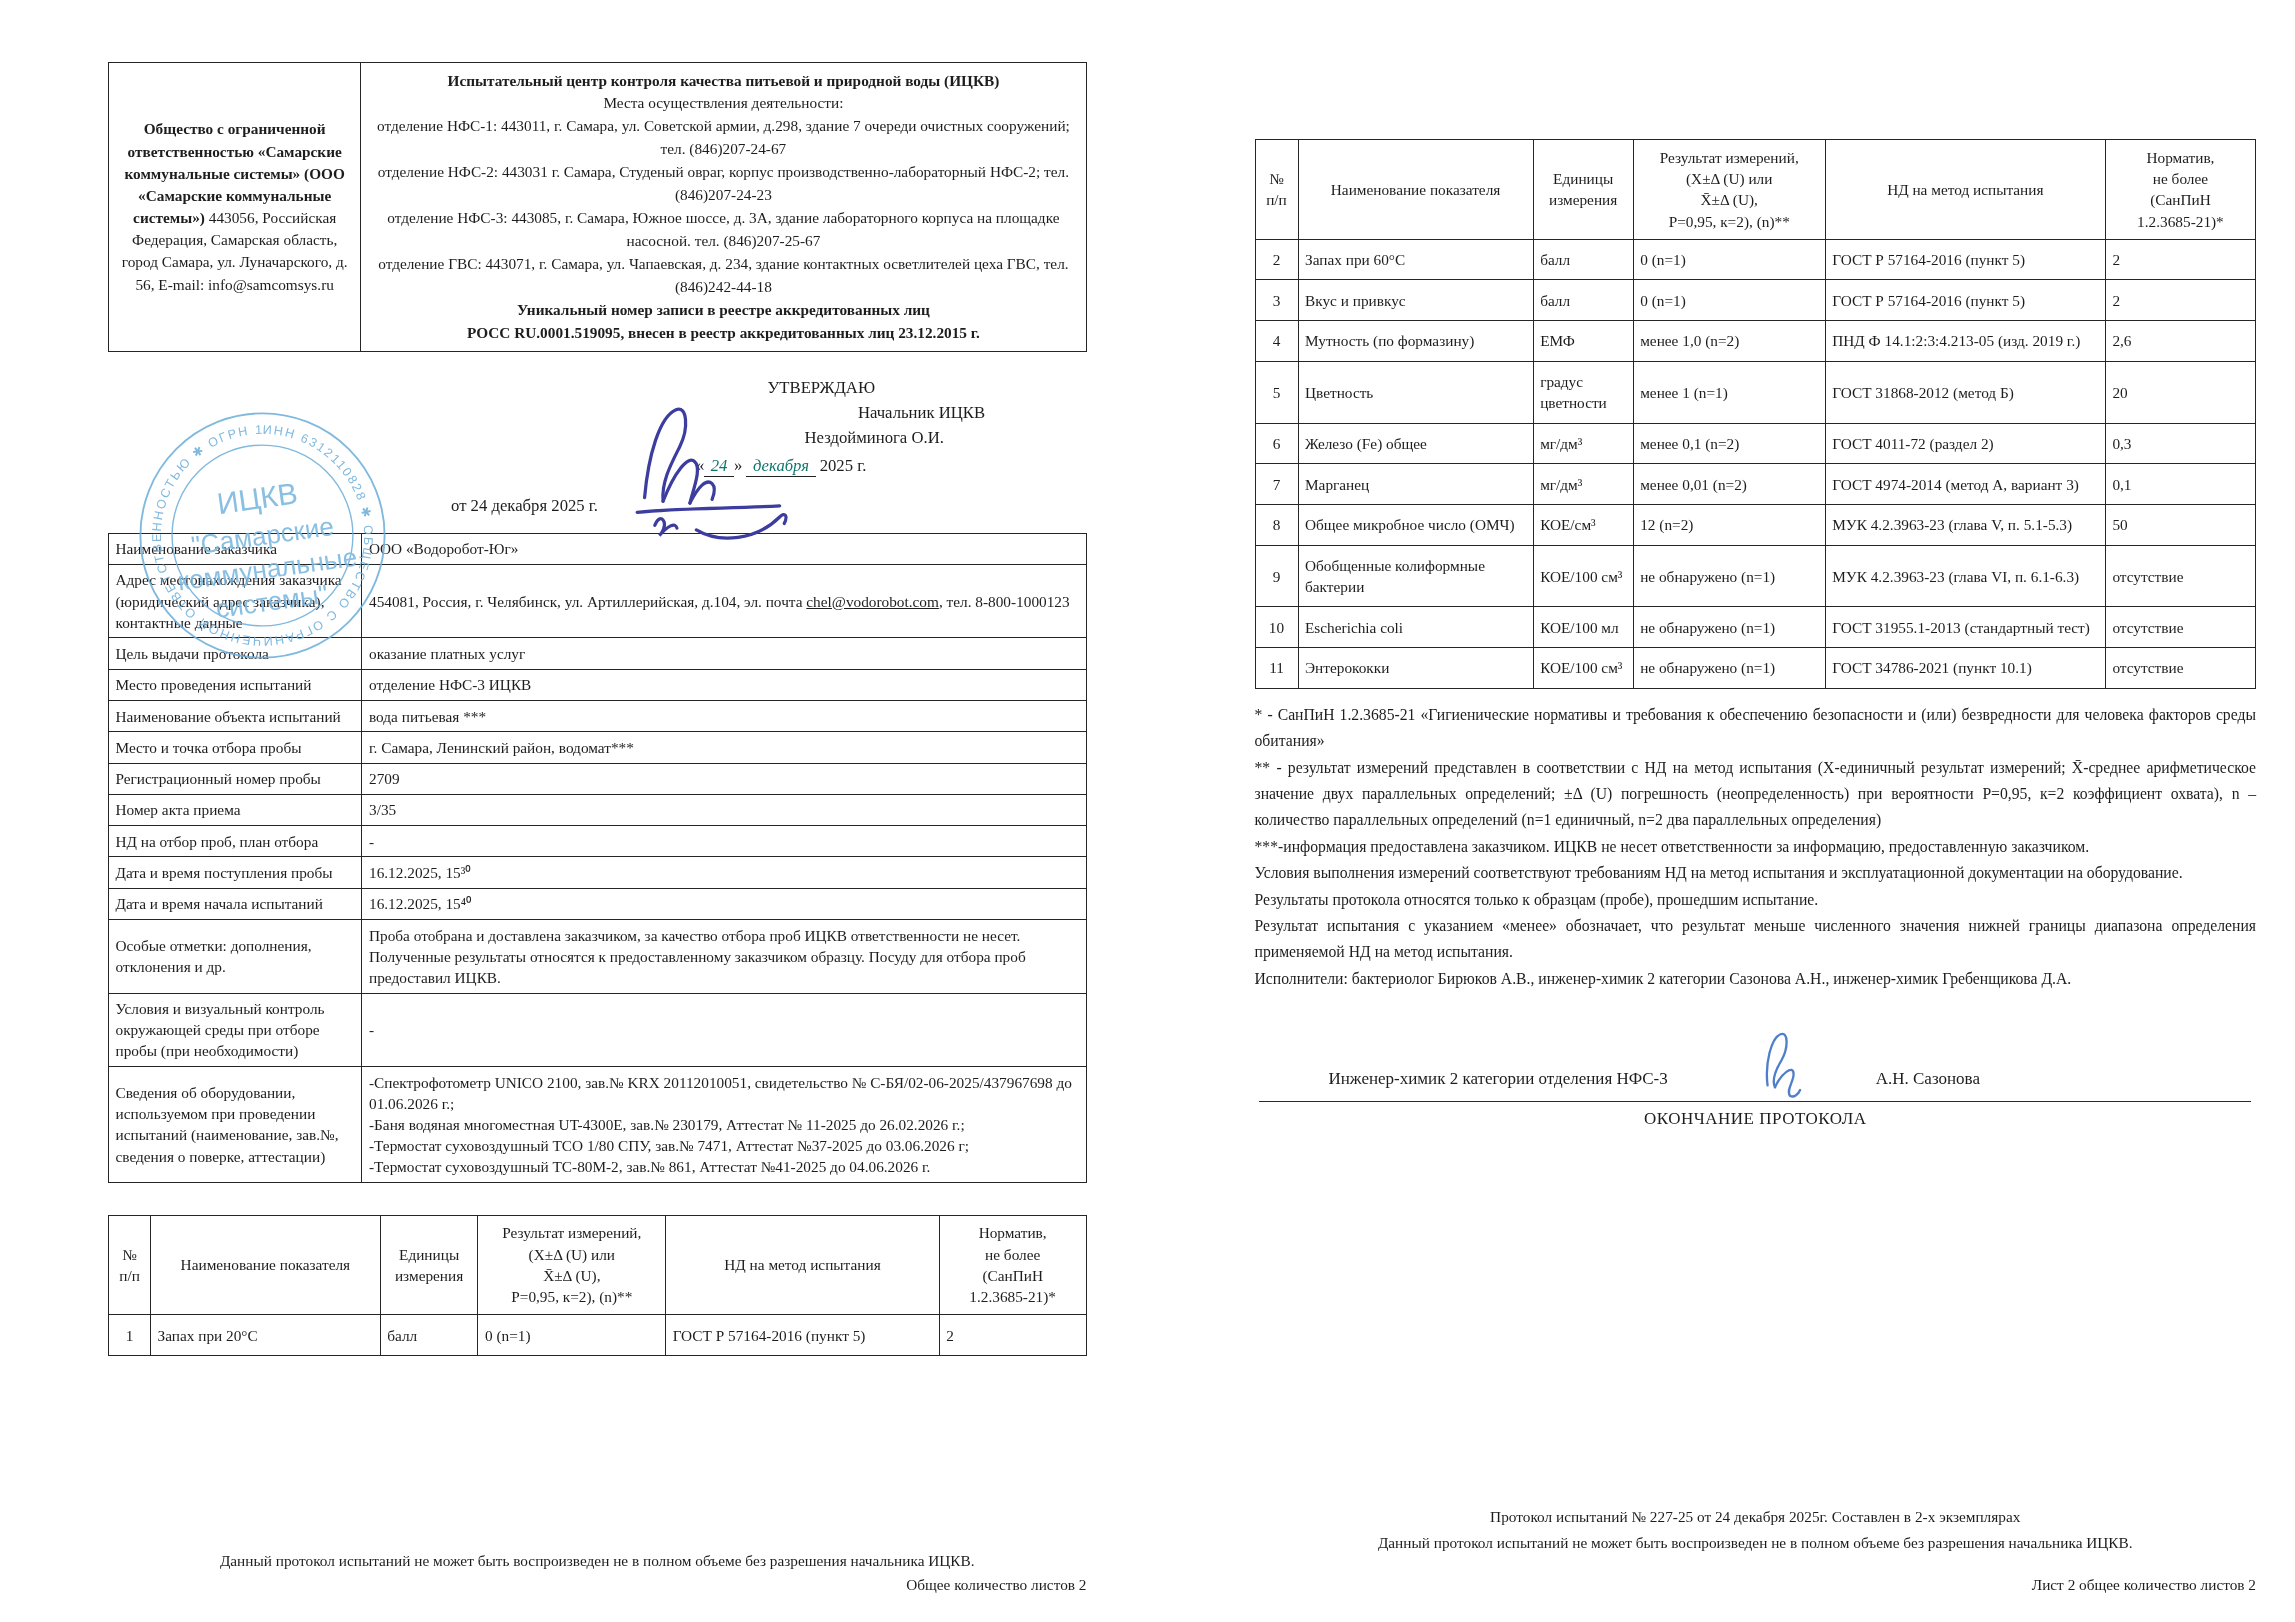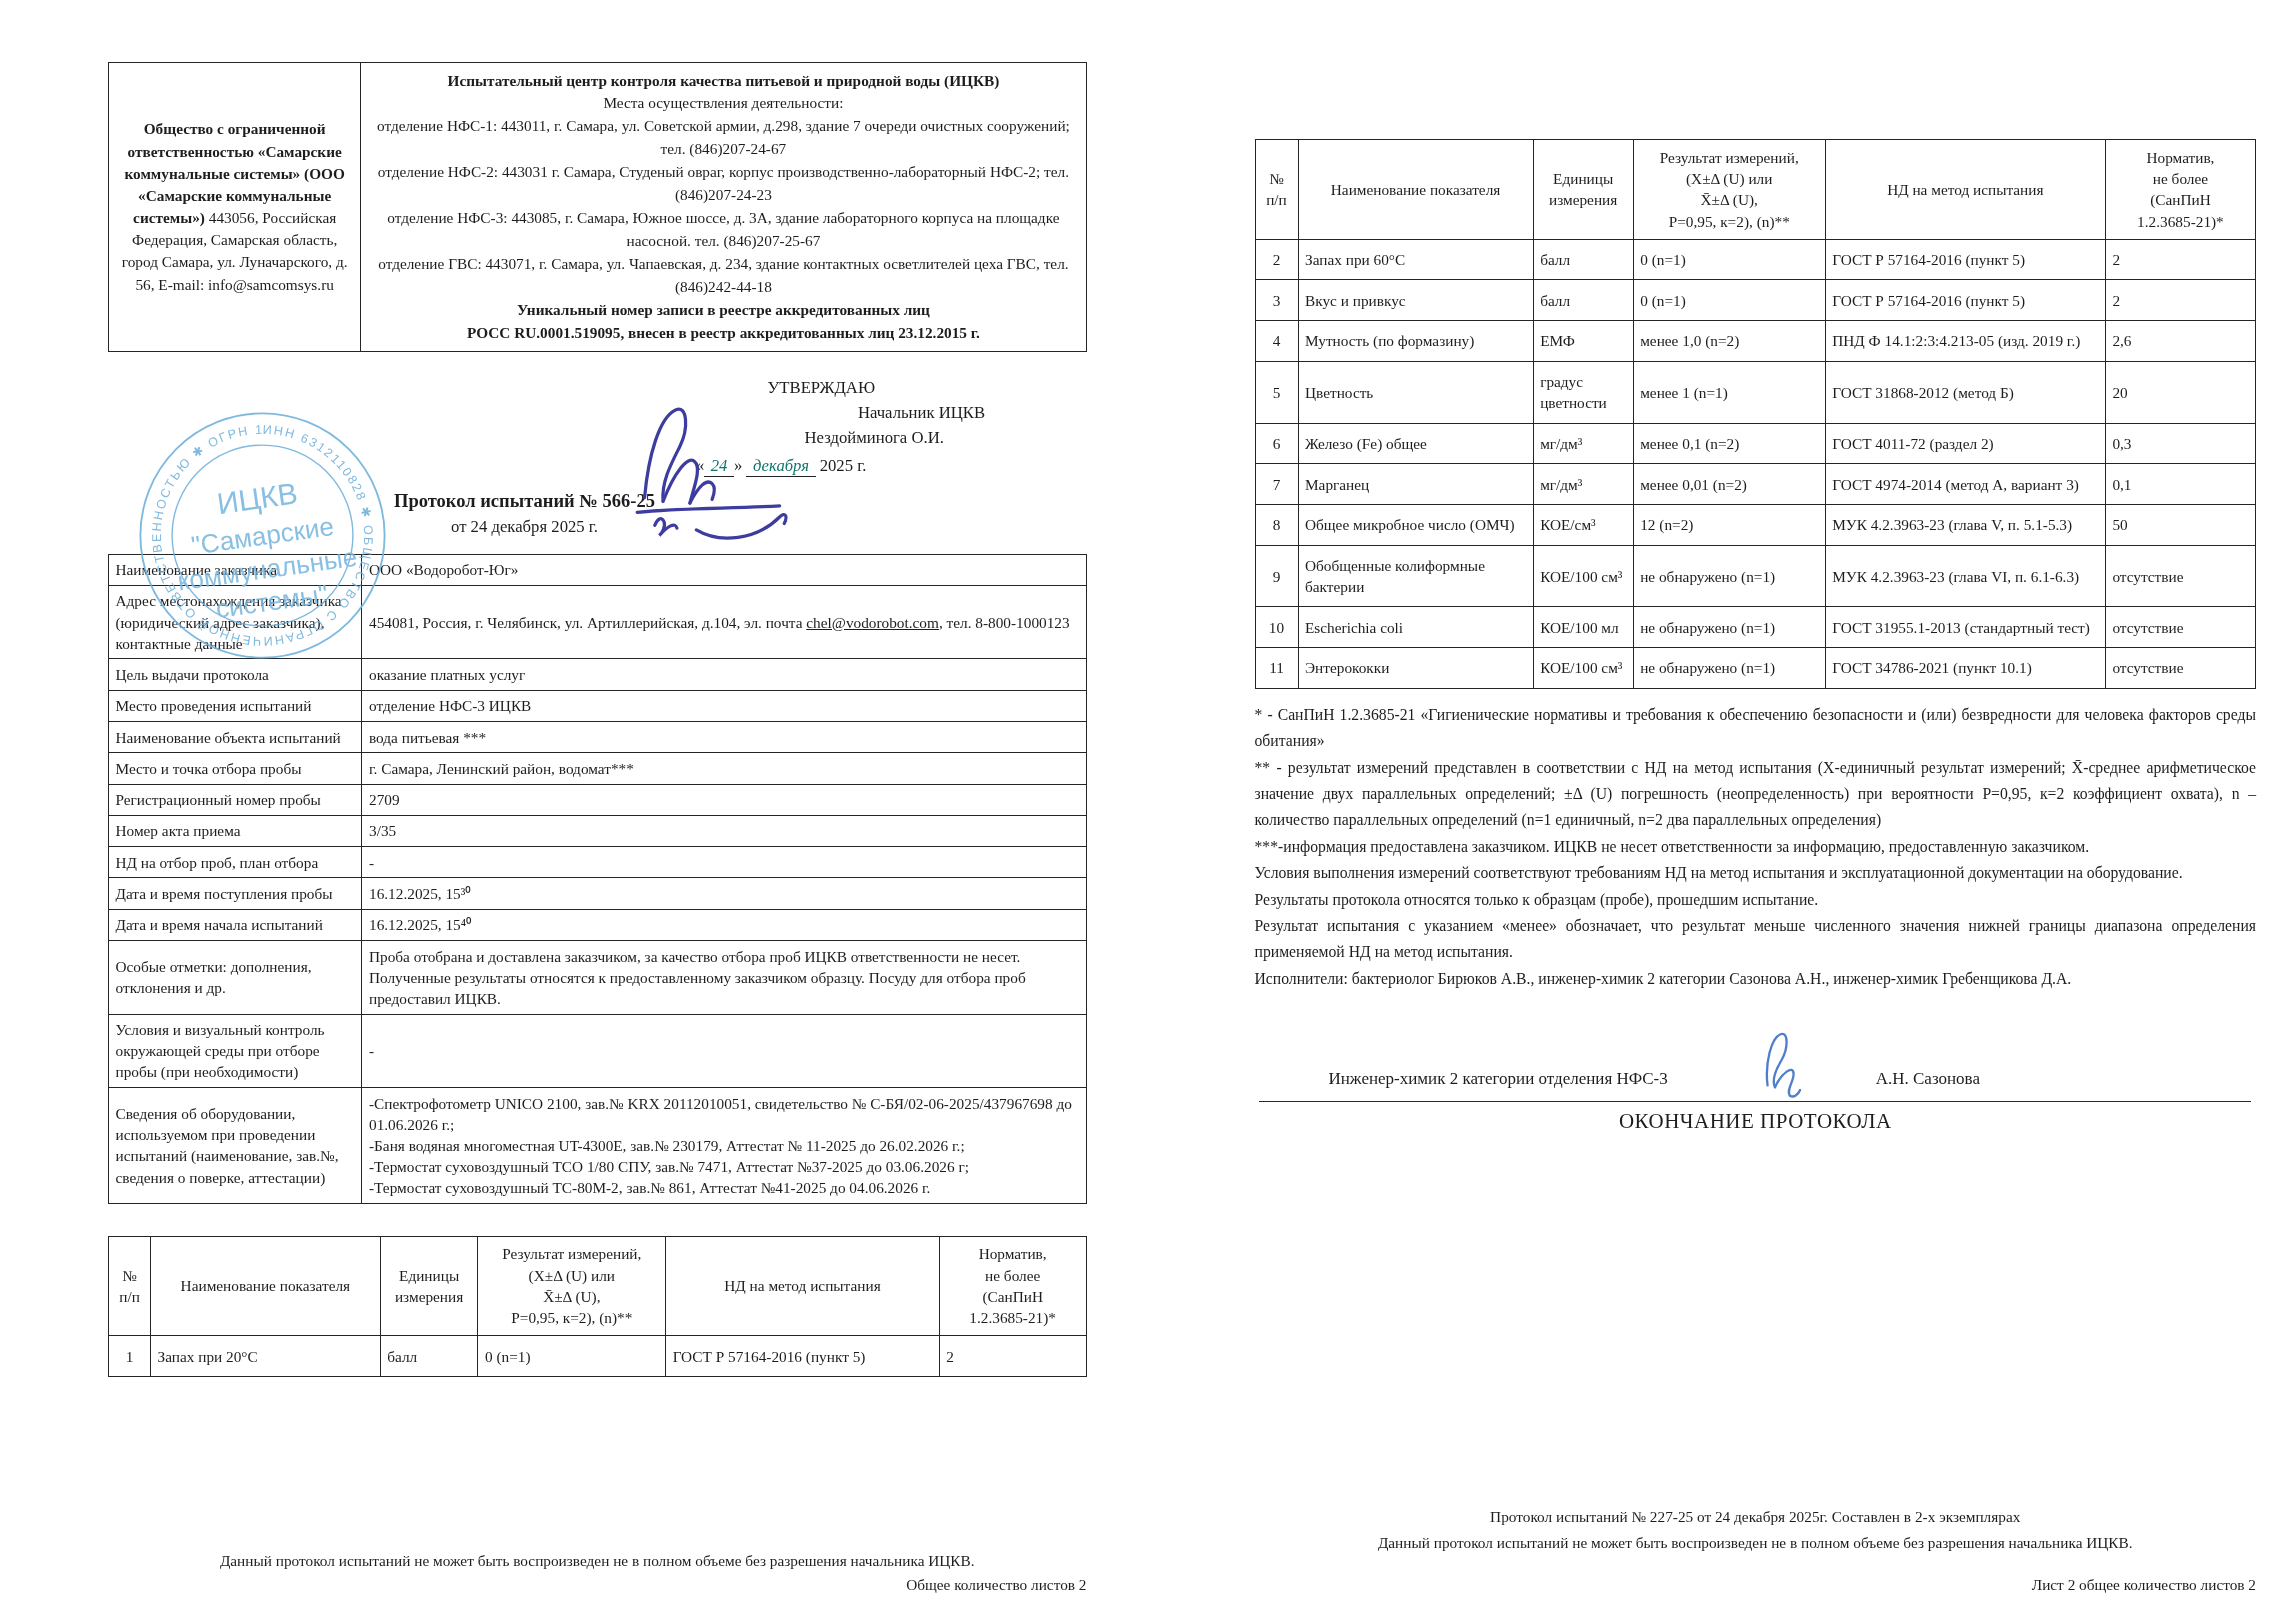--- a/index.html
+++ b/index.html
@@ -67,21 +67,21 @@
 
   
   .notes{margin-top:13px;font-size:15.7px;line-height:1.68;text-align:justify;}
   .notes p{margin:0;}
   .signrow{margin-top:32px;display:flex;align-items:flex-end;font-size:17px;}
   .sign-role{margin-left:74px;}
   .sign-svg{width:69px;height:79px;margin-left:79px;margin-bottom:-14px;}
   .sign-name{margin-left:60px;}
   .endblock{margin-top:12px;}
   .endline{border:none;border-top:1.9px solid #2a2a2a;margin:0 4.6px;}
-  .endtext{text-align:center;font-size:21px;margin-top:6.5px;letter-spacing:0.5px;}
+  .endtext{text-align:center;font-size:17px;margin-top:6.5px;letter-spacing:0.5px;}
 </style>
 </head>
 <body>
 
 <div class="sheet">
 
   <div class="page page1">
 
     <table class="orgtbl">
       <tbody>
@@ -137,21 +137,20 @@
       <div class="appr-1">УТВЕРЖДАЮ</div>
       <div class="appr-2">Начальник ИЦКВ</div>
       <div class="appr-3">Нездойминога О.И.</div>
       <div class="appr-date"><span>«</span><span class="dline hand">24</span><span>»</span>
         <span class="dline hand">декабря</span>
         <span>2025 г.</span>
       </div>
     </div>
 
     <div class="ptitle">
-      <div class="ptitle-1">Протокол испытаний № 566-25</div>
       <div class="ptitle-2">от 24 декабря 2025 г.</div>
     </div>
 
     <table class="details">
       <tbody>
           <tr>
         <td class="lbl">Наименование заказчика</td>
         <td class="val">ООО «Водоробот-Юг»</td>
       </tr>
       <tr>

